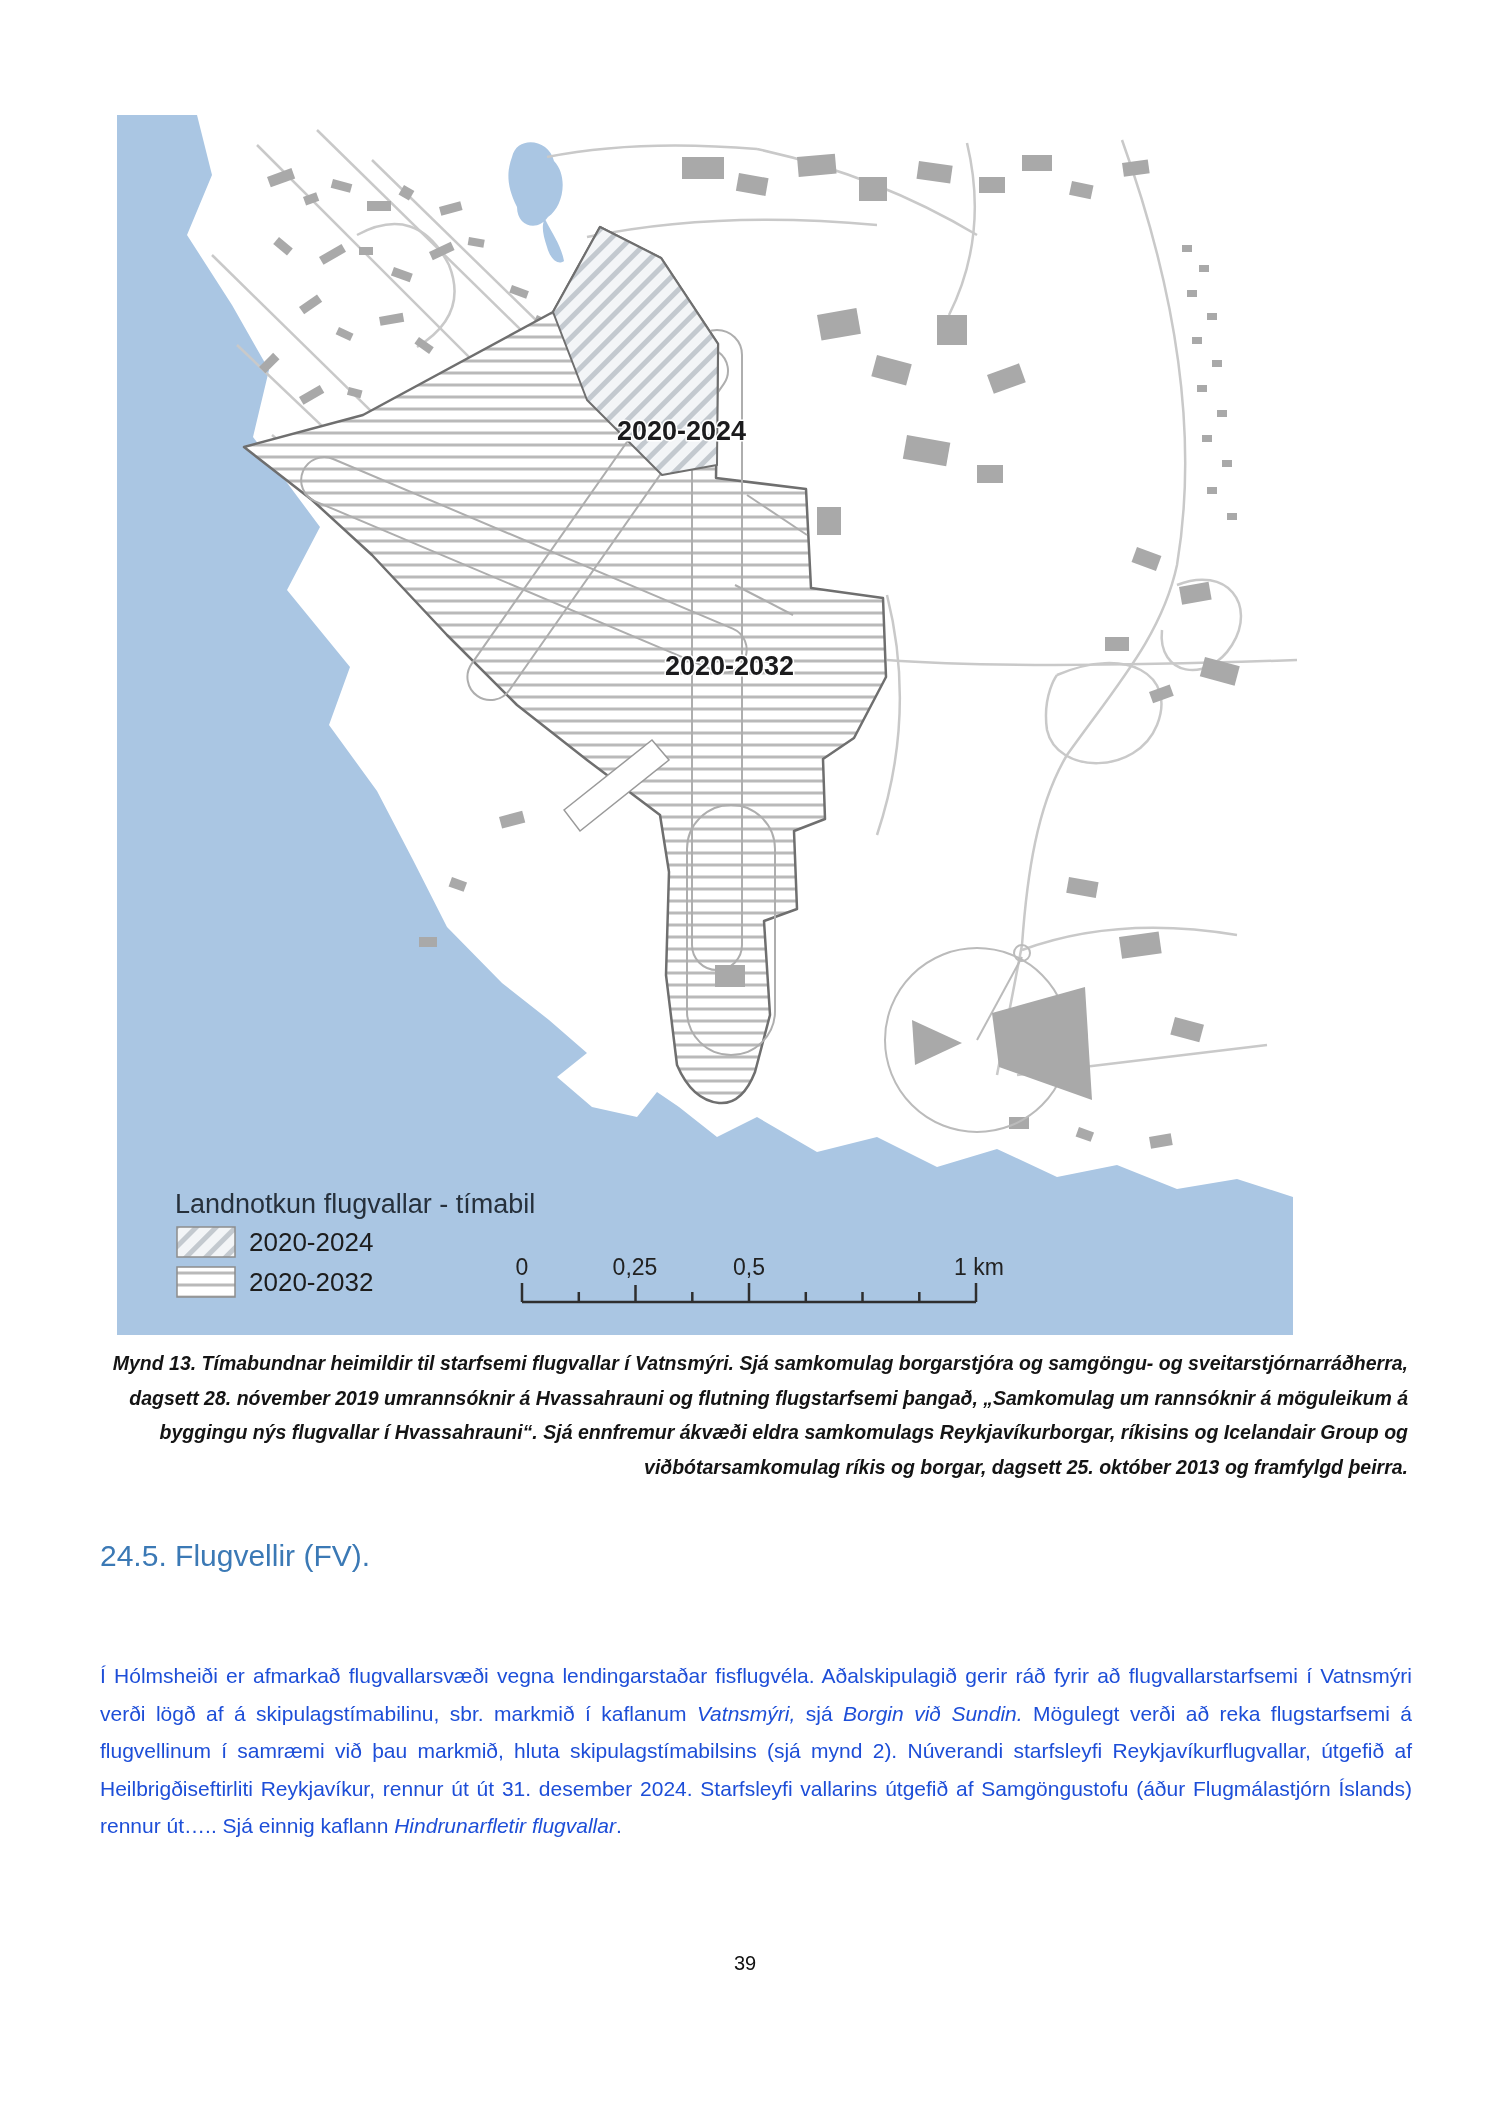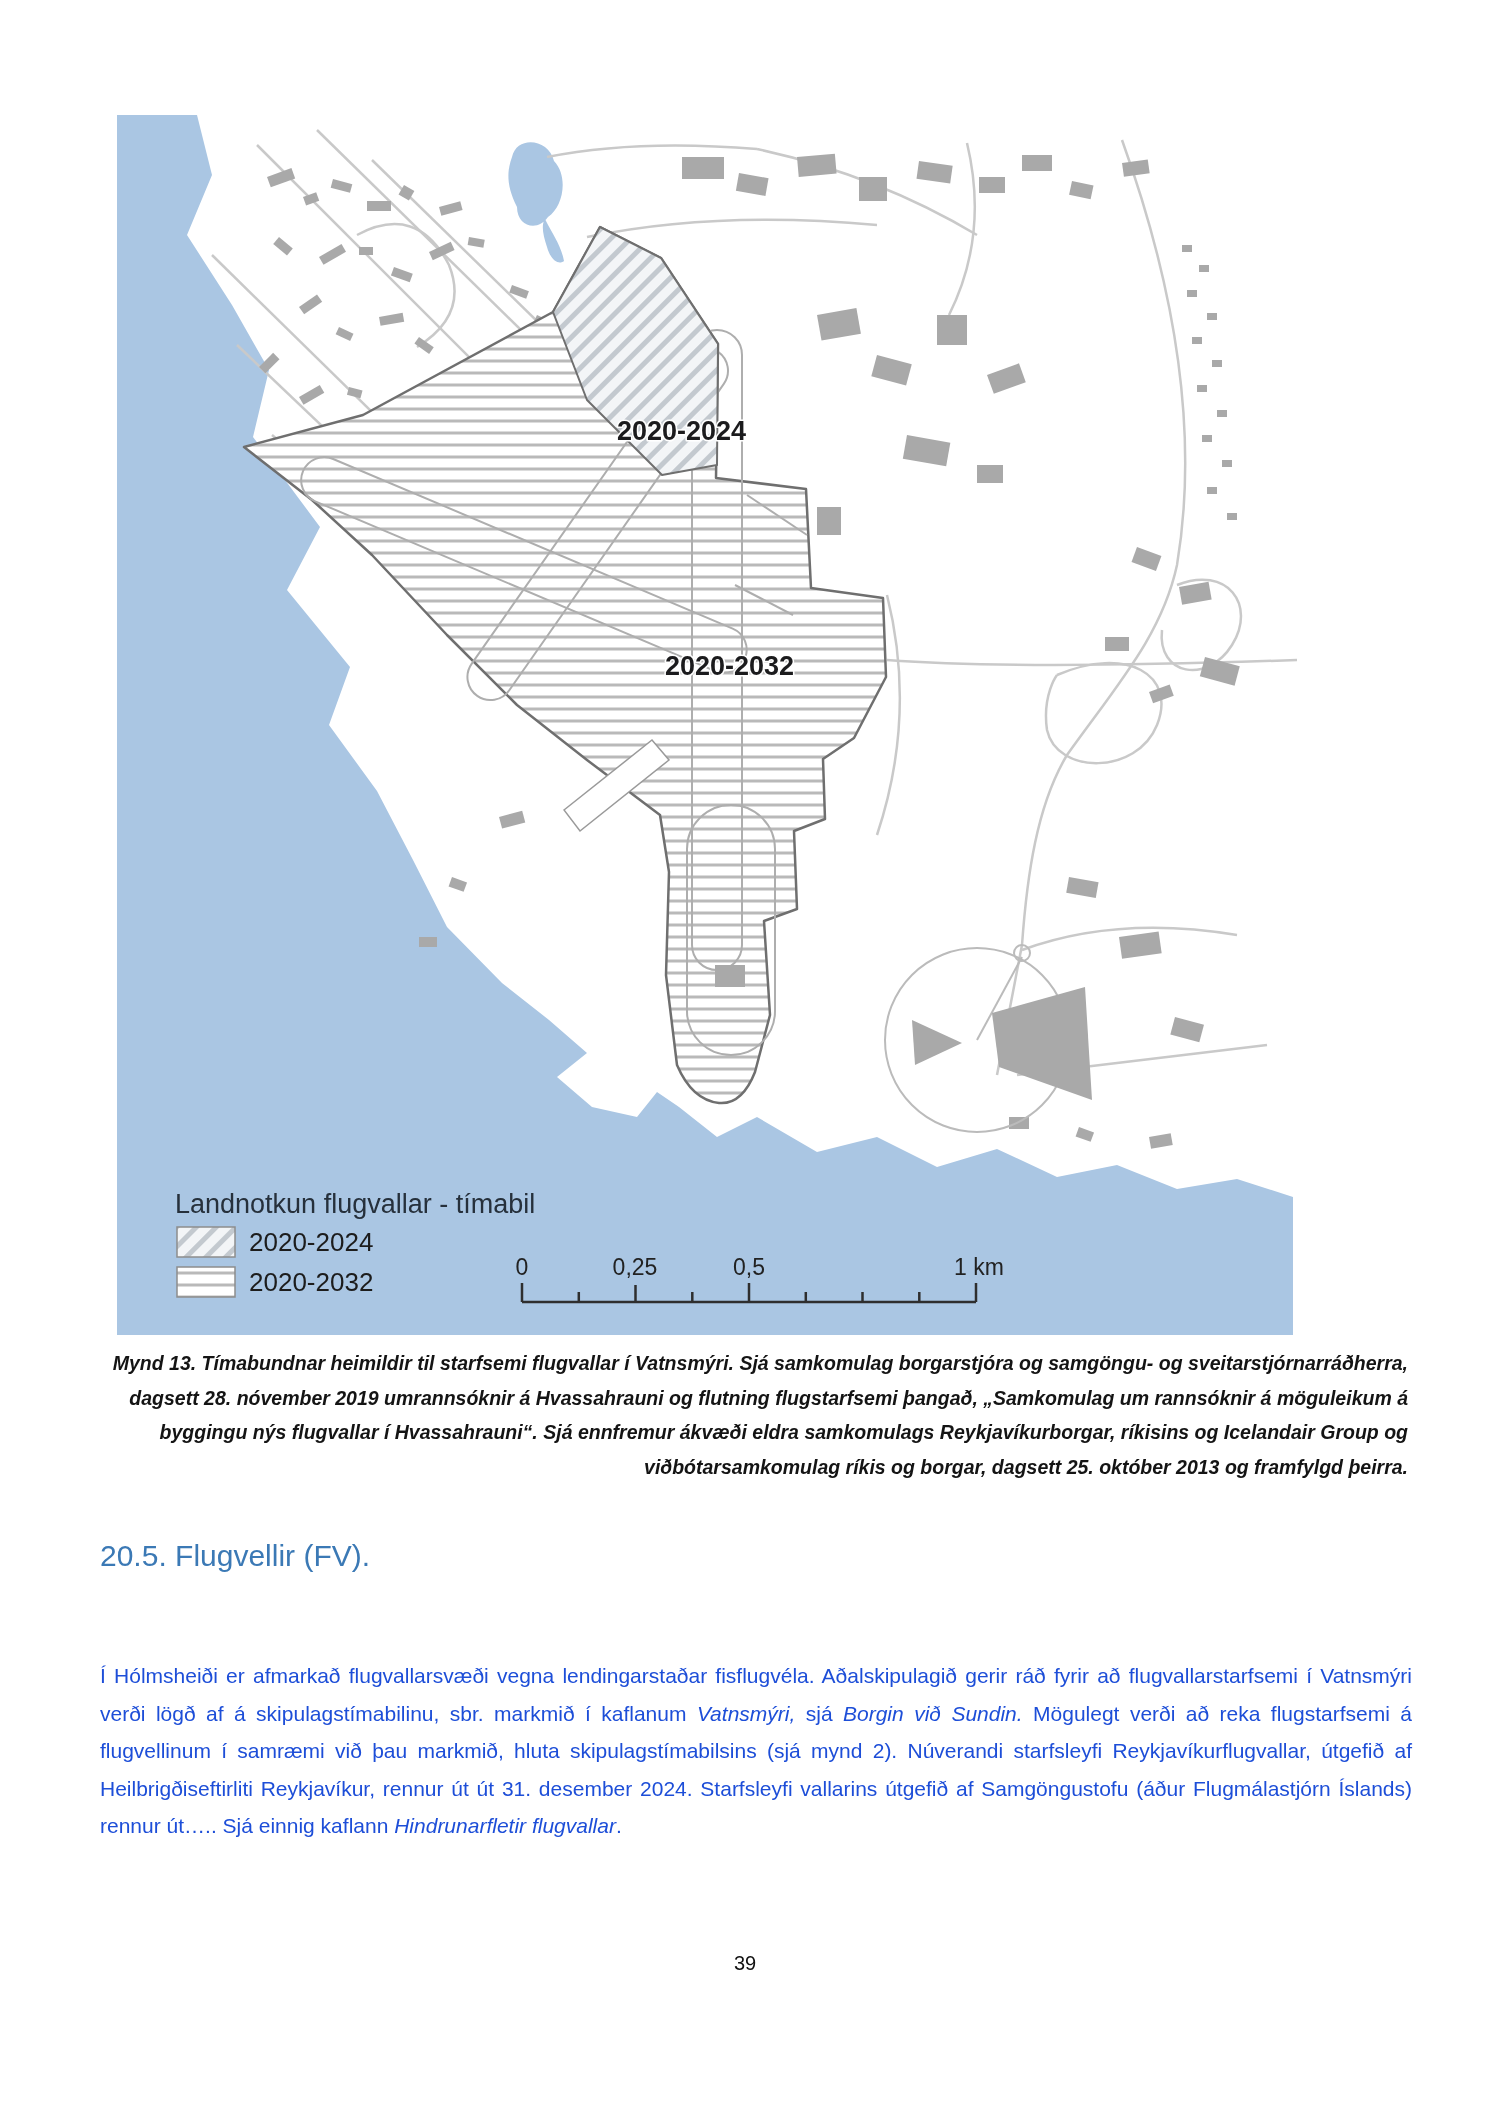--- a/index.html
+++ b/index.html
@@ -391,20 +391,20 @@
         <text class="scale-label" x="405" y="1160" text-anchor="middle">0</text>
         <text class="scale-label" x="518" y="1160" text-anchor="middle">0,25</text>
         <text class="scale-label" x="632" y="1160" text-anchor="middle">0,5</text>
         <text class="scale-label" x="862" y="1160" text-anchor="middle">1 km</text>
       </g>
     </svg>
   </div>
 
   <div class="fig-caption">Mynd 13. Tímabundnar heimildir til starfsemi flugvallar í Vatnsmýri. Sjá samkomulag borgarstjóra og samgöngu- og sveitarstjórnarráðherra, dagsett 28. nóvember 2019 umrannsóknir á Hvassahrauni og flutning flugstarfsemi þangað, „Samkomulag um rannsóknir á möguleikum á byggingu nýs flugvallar í Hvassahrauni“. Sjá ennfremur ákvæði eldra samkomulags Reykjavíkurborgar, ríkisins og Icelandair Group og viðbótarsamkomulag ríkis og borgar, dagsett 25. október 2013 og framfylgd þeirra.</div>
 
-  <h2 class="section-heading">20.5. Flugvellir (FV).</h2>
+  <h2 class="section-heading">24.5. Flugvellir (FV).</h2>
 
 
   <p class="body-par"><span>Í Hólmsheiði er afmarkað flugvallarsvæði vegna lendingarstaðar fisflugvéla. Aðalskipulagið gerir ráð fyrir að flugvallarstarfsemi í Vatnsmýri verði lögð af á skipulagstímabilinu, sbr. markmið í kaflanum </span><span class="it">Vatnsmýri,</span><span> sjá </span><span class="it">Borgin við Sundin.</span><span> Mögulegt verði að reka flugstarfsemi á flugvellinum í samræmi við þau markmið, hluta skipulagstímabilsins (sjá mynd 2). Núverandi starfsleyfi Reykjavíkurflugvallar, útgefið af Heilbrigðiseftirliti Reykjavíkur, rennur út  út 31. desember 2024.  Starfsleyfi vallarins útgefið af Samgöngustofu (áður Flugmálastjórn Íslands) rennur út….. Sjá einnig kaflann </span><span class="it">Hindrunarfletir flugvallar</span><span>.</span></p>
 
   <div class="page-number">39</div>
 
 </div>
 
 </body></html>

